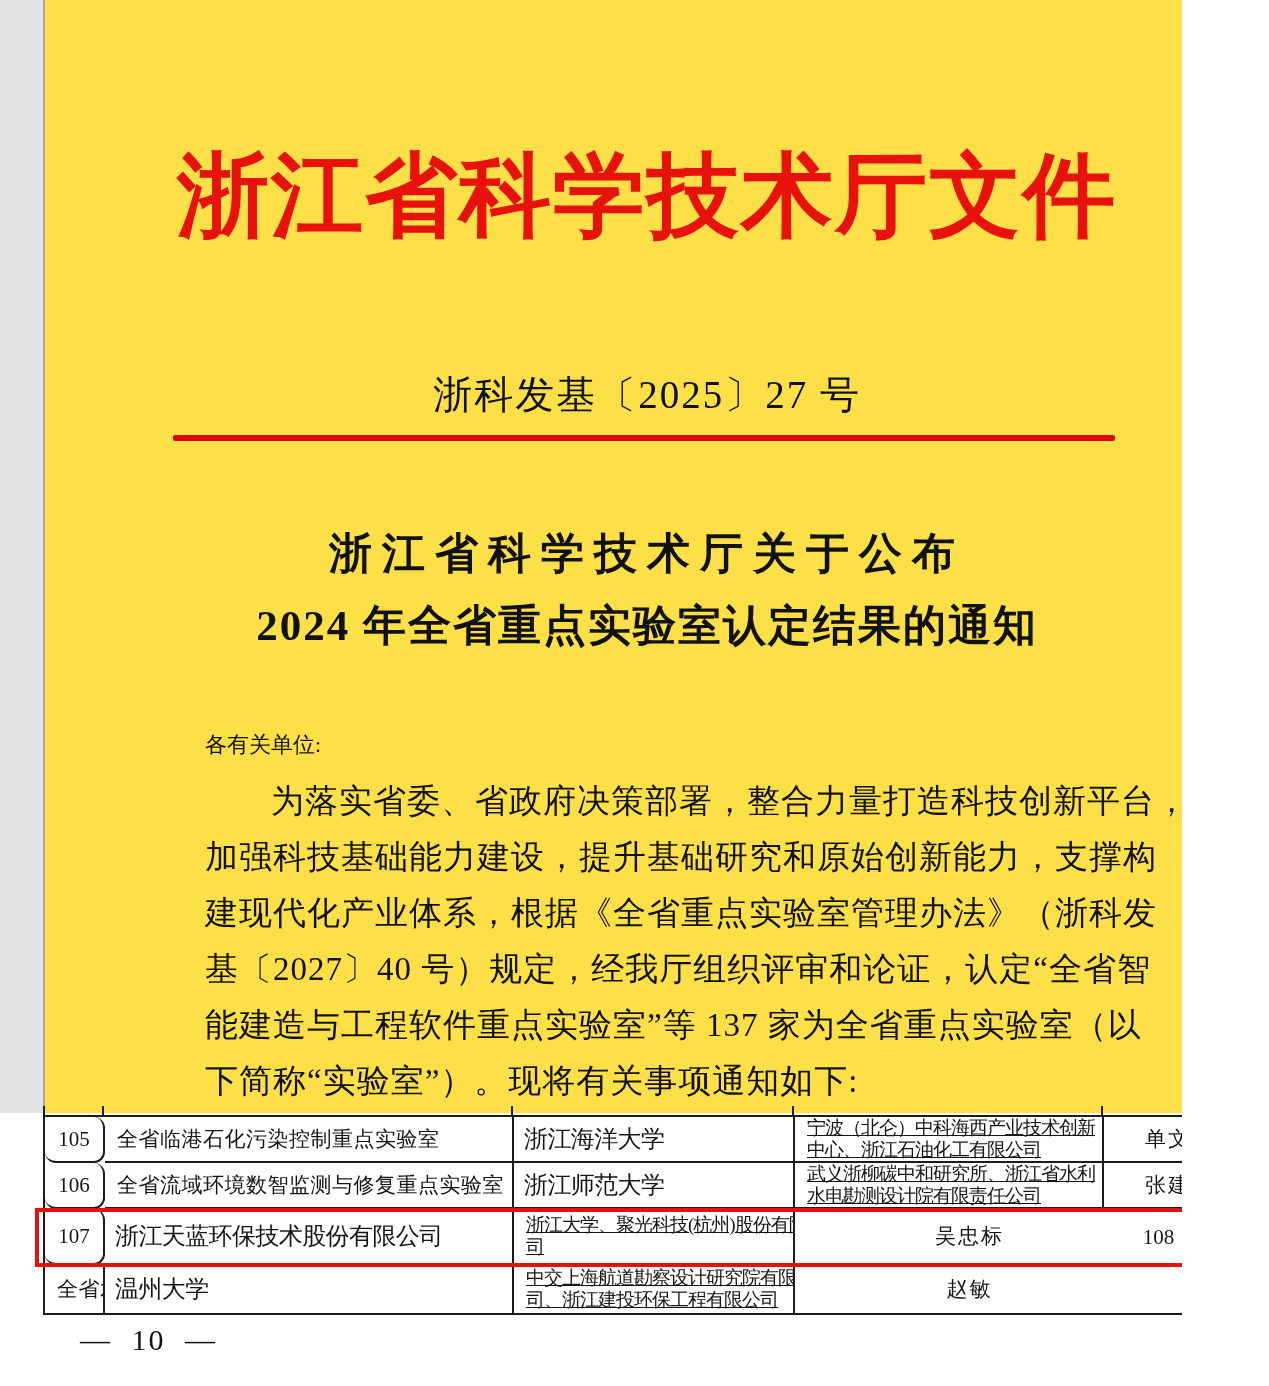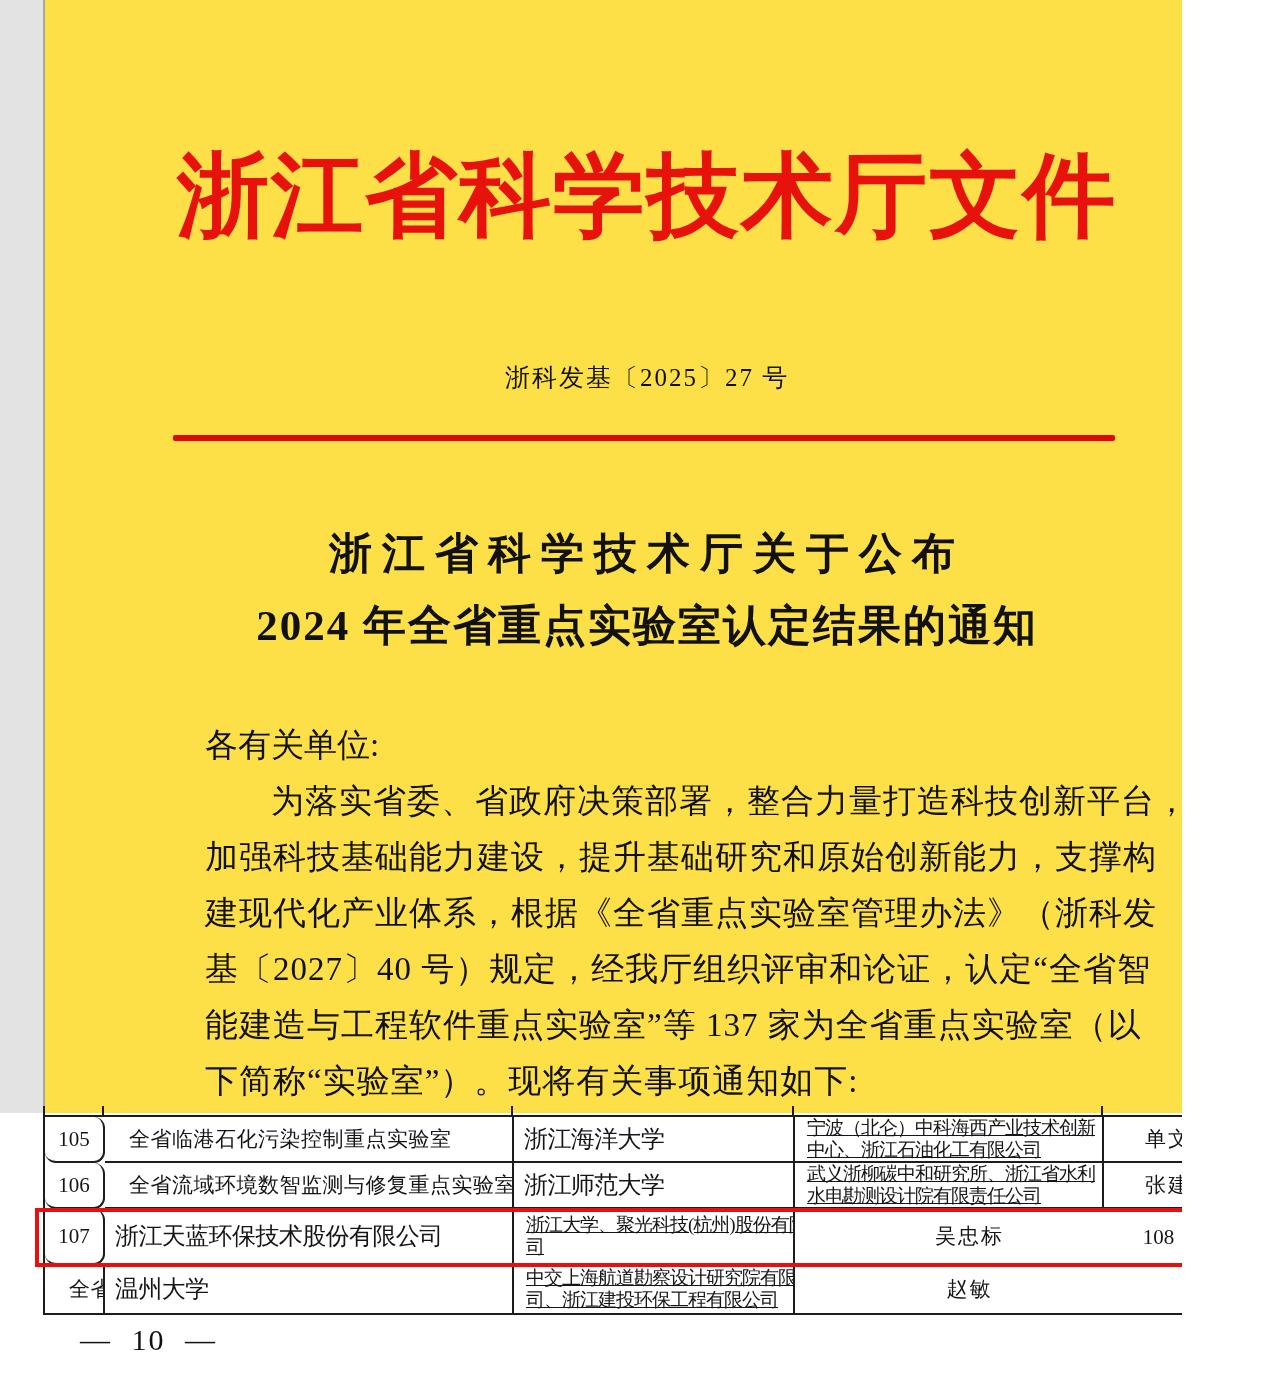--- a/index.html
+++ b/index.html
@@ -27,36 +27,36 @@
     background:var(--margin-gray);border-left:1px solid #c2c2c2;
   }
   
   .header-title{
     position:absolute;left:45px;top:140px;width:1204px;height:112px;
     line-height:112px;text-align:center;
     font-size:92px;font-weight:bold;color:var(--accent-red);
     letter-spacing:2px;white-space:nowrap;
   }
   .doc-number{
-    position:absolute;left:45px;top:358px;width:1204px;height:40px;
-    line-height:40px;text-align:center;font-size:25px;letter-spacing:2px;
+    position:absolute;left:45px;top:375px;width:1204px;height:40px;
+    line-height:40px;text-align:center;font-size:39px;letter-spacing:2px;
   }
   .red-rule{
     position:absolute;left:173px;top:435px;width:942px;height:6px;
     background:var(--rule-red);border-radius:2px;
   }
   .notice-title{
     position:absolute;left:45px;top:518px;width:1204px;text-align:center;
     font-weight:bold;font-size:43px;line-height:72px;
   }
   .notice-title .line1{letter-spacing:10px;}
   .notice-title .line2{letter-spacing:2px;}
   .salutation{
     position:absolute;left:205px;top:717px;width:915px;height:56px;
-    line-height:56px;font-size:33px;
+    line-height:56px;font-size:22px;
   }
   #body-lines{
     position:absolute;left:205px;top:773px;width:935px;font-size:33px;
   }
   .body-line{height:56px;line-height:56px;white-space:nowrap;letter-spacing:1px;}
   .body-line.indent{padding-left:66px;}
   
   .table-band{
     position:absolute;left:0;top:1113px;width:1269px;height:273px;background:#ffffff;
   }
@@ -72,21 +72,21 @@
   }
   .cell{
     display:flex;align-items:center;box-sizing:border-box;
     border-right:2px solid var(--table-line);
     border-bottom:2px solid var(--table-line);
     overflow:hidden;
   }
   .cell.last-col{border-right:none;}
   .cell.last-row{border-bottom:none;}
   .c-no{justify-content:center;border-radius:11px;}
-  .c-lab{padding-left:24px;white-space:nowrap;letter-spacing:0.5px;}
+  .c-lab{padding-left:12px;white-space:nowrap;letter-spacing:0.5px;}
   .c-unit{padding-left:10px;white-space:nowrap;font-size:24px;letter-spacing:-0.6px;}
   .c-partners{padding-left:12px;font-size:19px;line-height:22px;letter-spacing:-1px;white-space:pre;text-decoration:underline;}
   .c-director{justify-content:center;font-size:21px;letter-spacing:2px;padding-left:40px;}
   .highlight-box{
     position:absolute;left:35px;top:1208px;width:1193px;height:59px;
     border:4px solid var(--highlight-red);box-sizing:border-box;
     background:transparent;pointer-events:none;
   }
   .page-number{
     position:absolute;left:80px;top:1324px;height:32px;line-height:32px;

